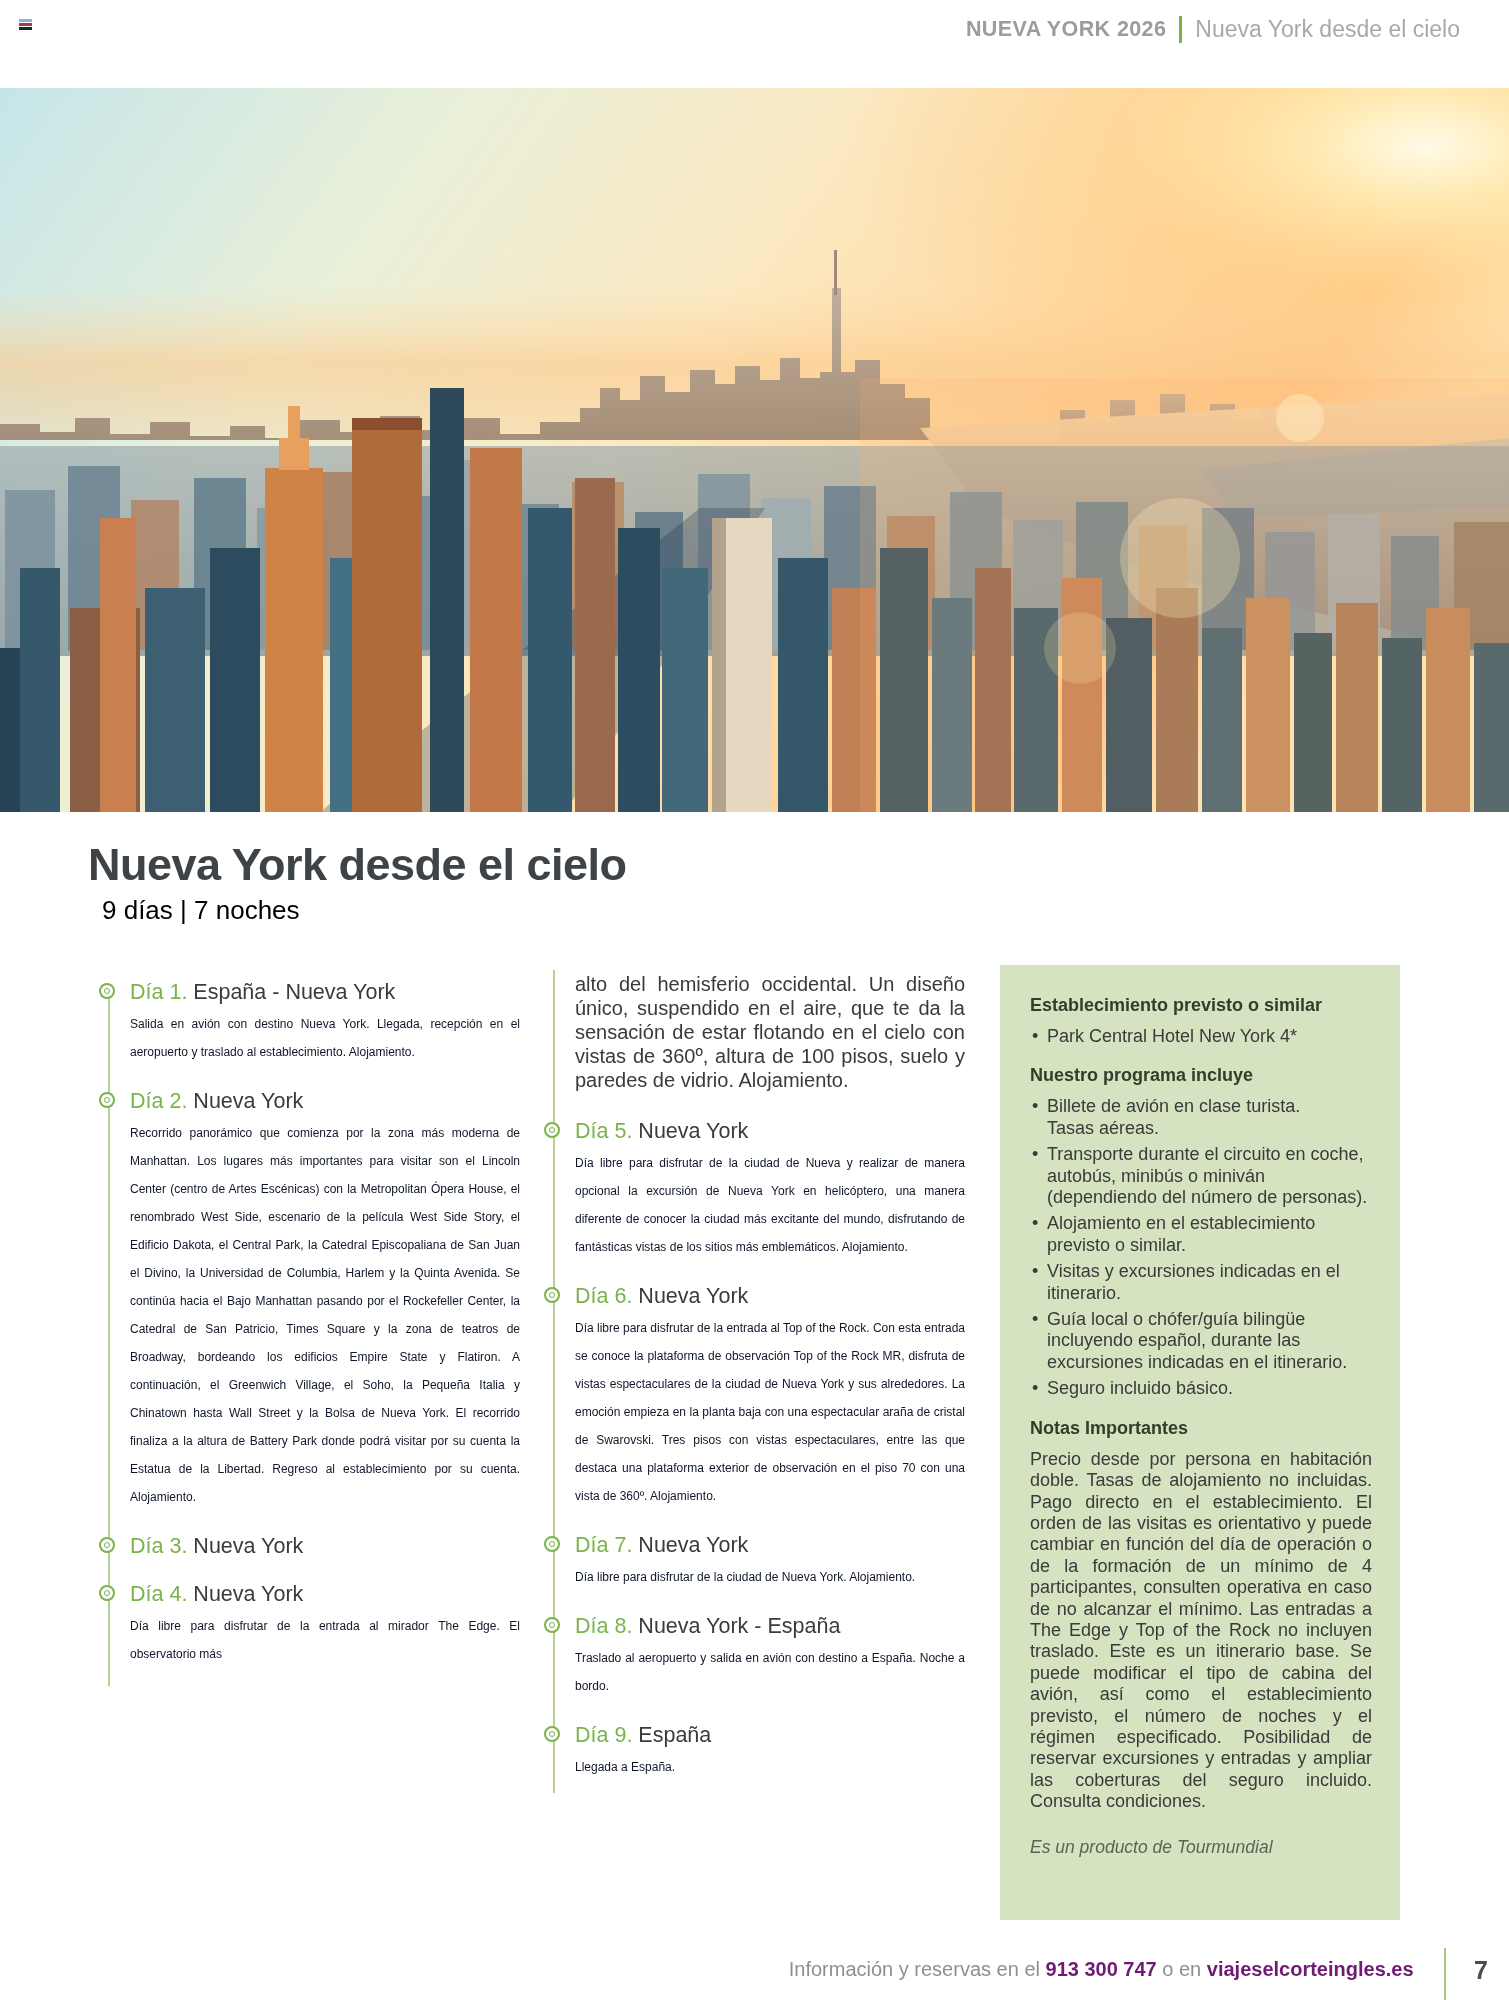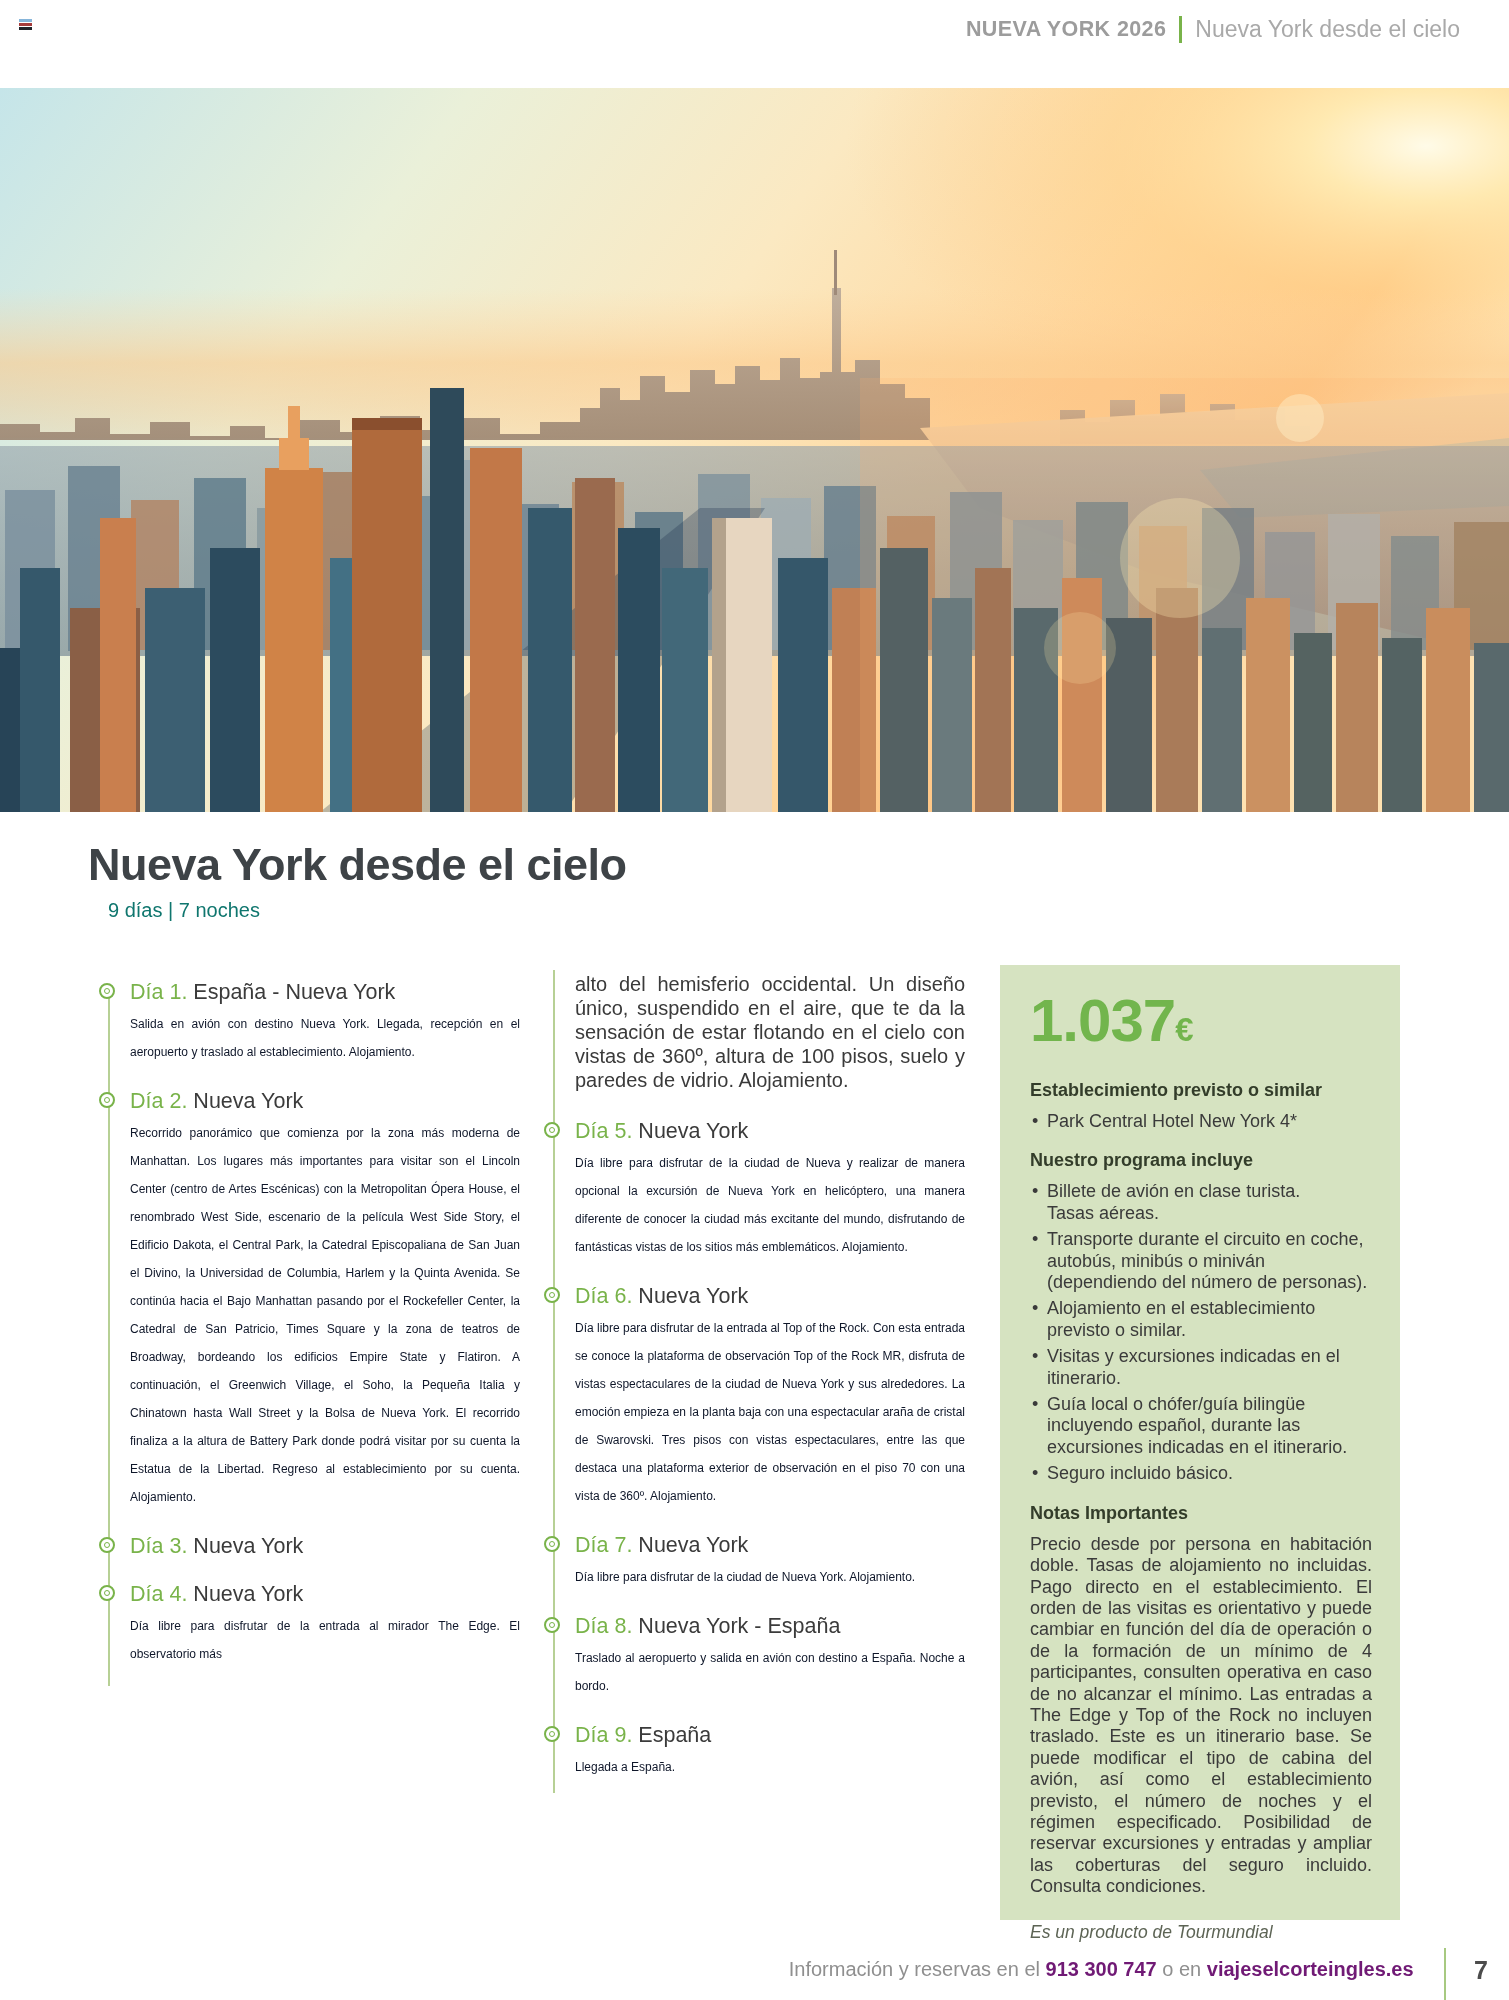--- a/index.html
+++ b/index.html
@@ -17,21 +17,21 @@
   .header-divider{width:3px;height:27px;background:#79b34a;margin:0 13px;}
   .header-title{font-size:23px;color:#a9a9a9;}
 
   
   .hero{position:absolute;top:88px;left:0;width:1509px;height:724px;overflow:hidden;}
   .hero svg{display:block;}
 
   
   .title-block{position:absolute;left:88px;top:840px;}
   .page-title{margin:0;font-size:45px;font-weight:bold;color:#3e4347;letter-spacing:-.5px;line-height:50px;}
-  .page-subtitle{margin:3px 0 0 20px;font-size:20px;color:#0f766e;line-height:34px;}
+  .page-subtitle{margin:3px 0 0 14px;font-size:26px;color:#000000;line-height:34px;}
 
   
   .col{position:absolute;top:978px;}
   .col-1{left:96px;width:424px;}
   .col-2{left:541px;width:424px;}
   .timeline{position:absolute;left:11.5px;width:2.5px;background:#b7d095;}
   .col-1 .timeline{top:10px;bottom:4px;}
   .col-2 .timeline{top:-8px;bottom:10px;}
   .day{position:relative;padding-left:34px;margin-bottom:22px;}
   .bullet{position:absolute;left:3px;top:4px;width:12px;height:12px;border:2.6px solid #79b34a;border-radius:50%;background:#fff;display:flex;align-items:center;justify-content:center;}
@@ -261,23 +261,20 @@
   </div>
 
   <div class="day">
     <span class="bullet"></span>
     <h3><span class="day-num">Día 9.</span> <span class="day-place">España</span></h3>
     <p>Llegada a España.</p>
   </div>
 </div>
 
 <div class="price-box">
-  <div class="price-row">
-    <span class="price-num">1.037</span><span class="price-cur">€</span>
-  </div>
 
   <div class="gb-h" style="margin-top:0;">Establecimiento previsto o similar</div>
   <ul class="gb-list">
     <li class="gb-li">Park Central Hotel New York 4*</li>
   </ul>
 
   <div class="gb-h">Nuestro programa incluye</div>
   <ul class="gb-list">
     <li class="gb-li">Billete de avión en clase turista.
 Tasas aéreas.</li>

